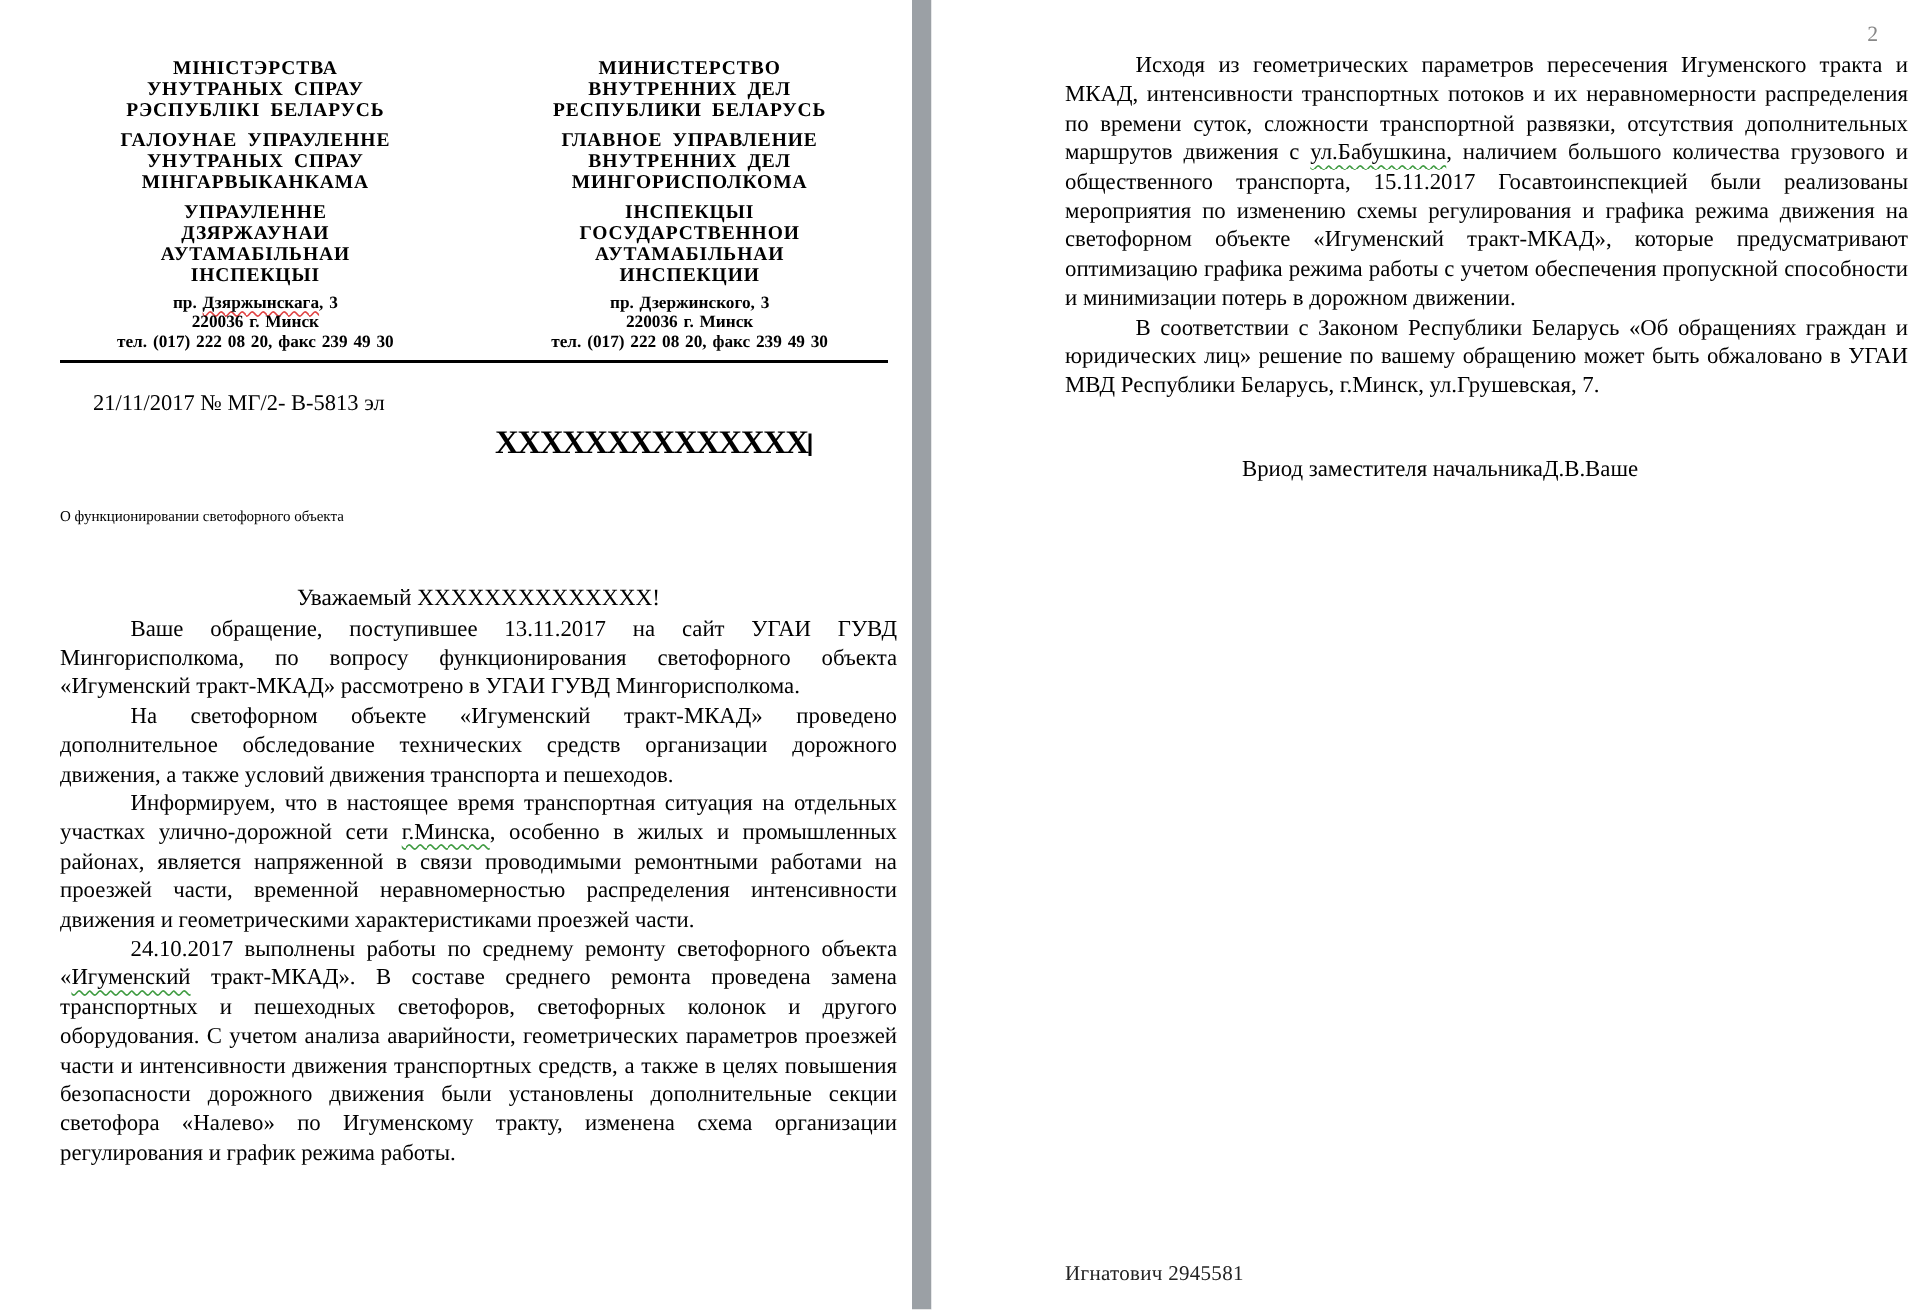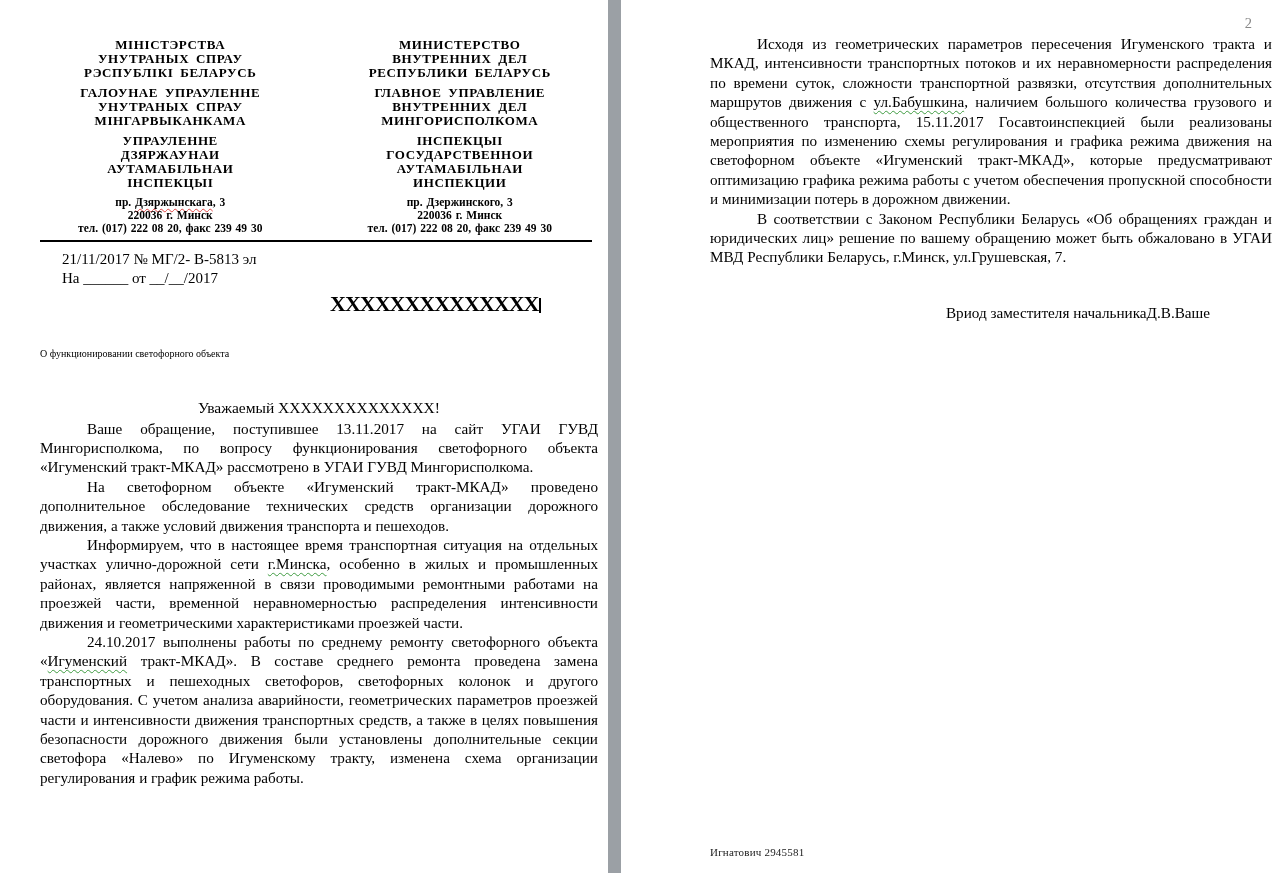--- a/index.html
+++ b/index.html
@@ -17,37 +17,37 @@
   #page-gap{position:absolute;left:608px;top:0;width:13px;height:873px;background:var(--divider);}
   #page2{left:621px;width:659px;height:873px;padding:34px 8px 0 89px;}
 
   
   .letterhead{display:flex;justify-content:flex-end;width:550px;gap:29px;}
   .lh-col{width:268px;text-align:center;font-weight:bold;}
   .lh-group{font-size:13px;line-height:14px;letter-spacing:0.6px;word-spacing:3px;margin-bottom:6px;}
   .lh-address{font-size:11.5px;line-height:13px;margin-top:5px;letter-spacing:0;word-spacing:1px;}
   .lh-rule{width:552px;border-top:2px solid #000;margin-top:5px;}
 
-  .ref-block{margin-top:8px;margin-left:22px;font-size:15px;line-height:19px;}
+  .ref-block{margin-top:18px;margin-left:22px;font-size:15px;line-height:19px;}
   .addressee-line{margin-left:290px;margin-top:3px;font-size:22px;letter-spacing:-1px;white-space:nowrap;font-weight:bold;}
   .cursor{display:inline-block;width:2px;height:15px;background:#000;vertical-align:-2px;margin-left:1px;}
 
   .subject{margin-top:28px;font-size:10px;line-height:17.5px;width:195px;}
   .greeting{margin-top:36px;text-align:center;font-size:15.5px;width:558px;}
   .body-text{width:558px;margin-top:2px;}
   #page2 .body-text{width:562px;margin-top:0;}
   .para{margin:0;text-align:justify;text-indent:47px;font-size:15.2px;line-height:19.4px;}
 
   .squig-green{text-decoration:underline;text-decoration-style:wavy;text-decoration-color:var(--green);text-decoration-thickness:1px;text-underline-offset:3px;}
   .squig-red{text-decoration:underline;text-decoration-style:wavy;text-decoration-color:var(--red);text-decoration-thickness:1px;text-underline-offset:2px;}
 
-  .signature{display:flex;justify-content:flex-end;width:500px;margin-top:37px;font-size:15.2px;}
+  .signature{display:flex;justify-content:center;width:500px;margin-top:37px;font-size:15.2px;}
 
   .page-number{position:absolute;top:15px;right:28px;color:var(--pagenum);font-size:14.5px;}
-  .footer-note{position:absolute;left:89px;bottom:15px;font-size:11px;color:#222;letter-spacing:0.2px;font-family:Liberation Serif, serif;}
+  .footer-note{position:absolute;left:89px;bottom:15px;font-size:14px;color:#222;letter-spacing:0.2px;font-family:Liberation Serif, serif;}
 </style>
 </head>
 <body>
 
 <div class="page" id="page1">
   <div class="letterhead">
     <div class="lh-col">
         <div class="lh-group">
           <div>МІНІСТЭРСТВА</div>
           <div>УНУТРАНЫХ СПРАУ</div>
@@ -91,21 +91,20 @@
           <div><span>пр. Дзержинского, 3</span></div>
           <div><span>220036 г. Минск</span></div>
           <div><span>тел. (017) 222 08 20, факс 239 49 30</span></div>
         </div>
       </div>
   </div>
   <div class="lh-rule"></div>
 
   <div class="ref-block">
     <div>21/11/2017 № МГ/2- В-5813 эл</div>
-    <div>На ______ от __/__/2017</div>
   </div>
 
   <div class="addressee-line">
     <span>ХХХХХХХХХХХХХХ</span><span class="cursor"></span>
   </div>
 
   <div class="subject">О функционировании светофорного объекта</div>
 
   <div class="greeting">Уважаемый ХХХХХХХХХХХХХХ!</div>
 

